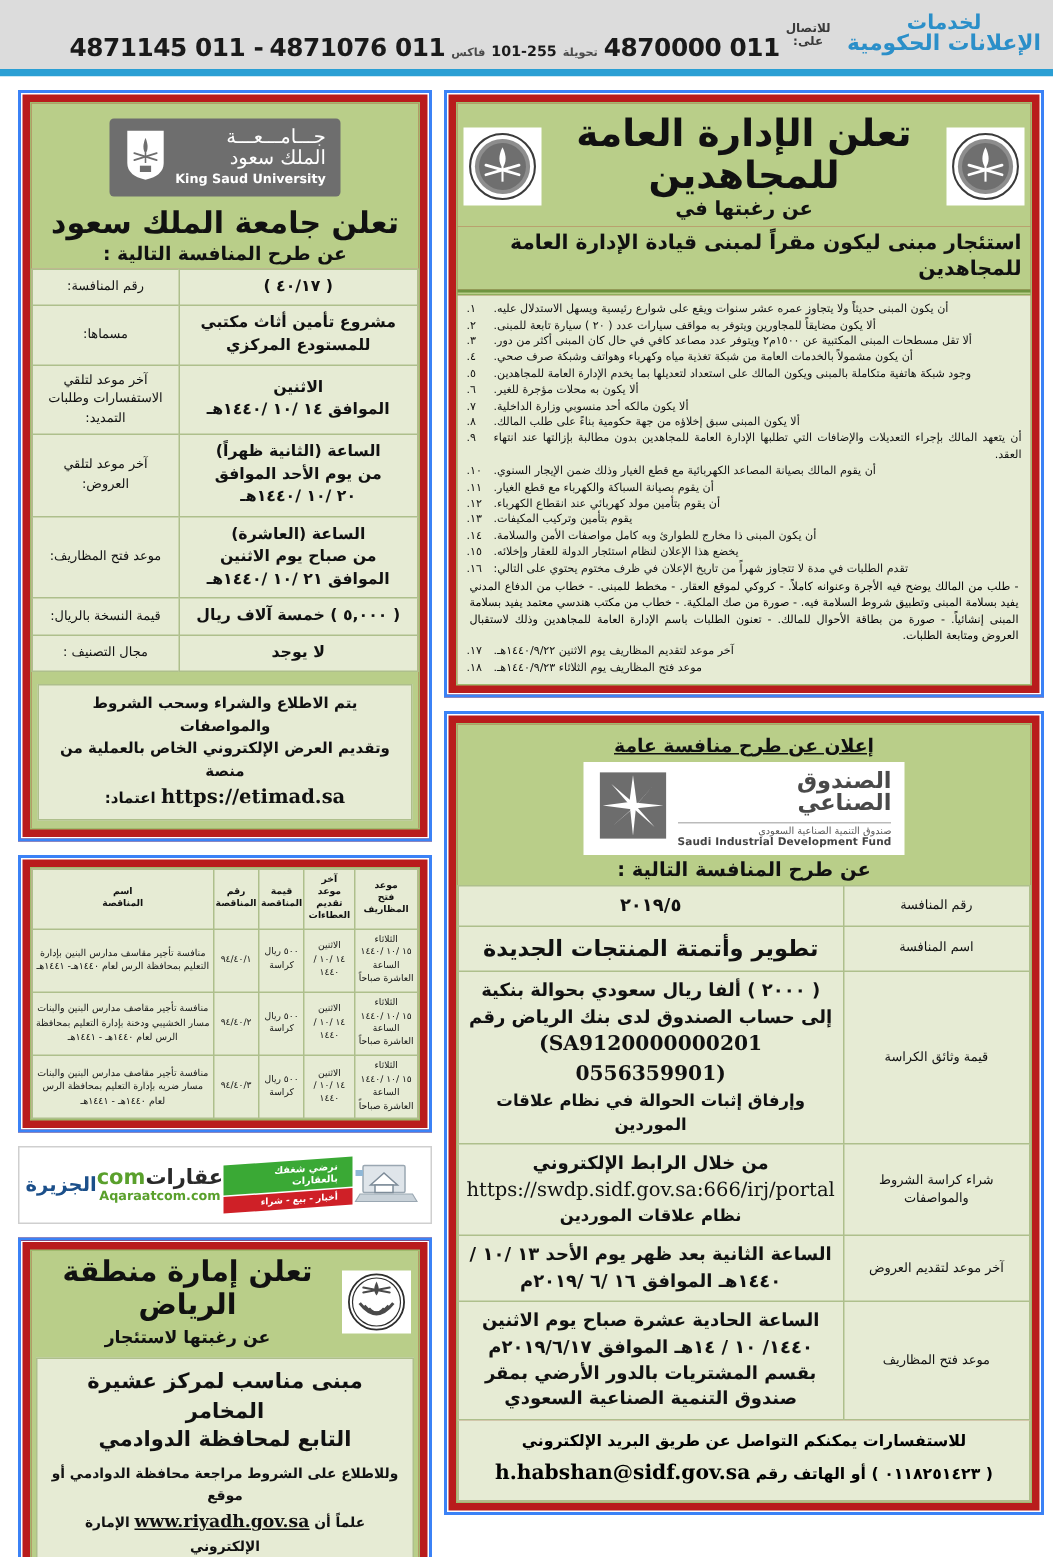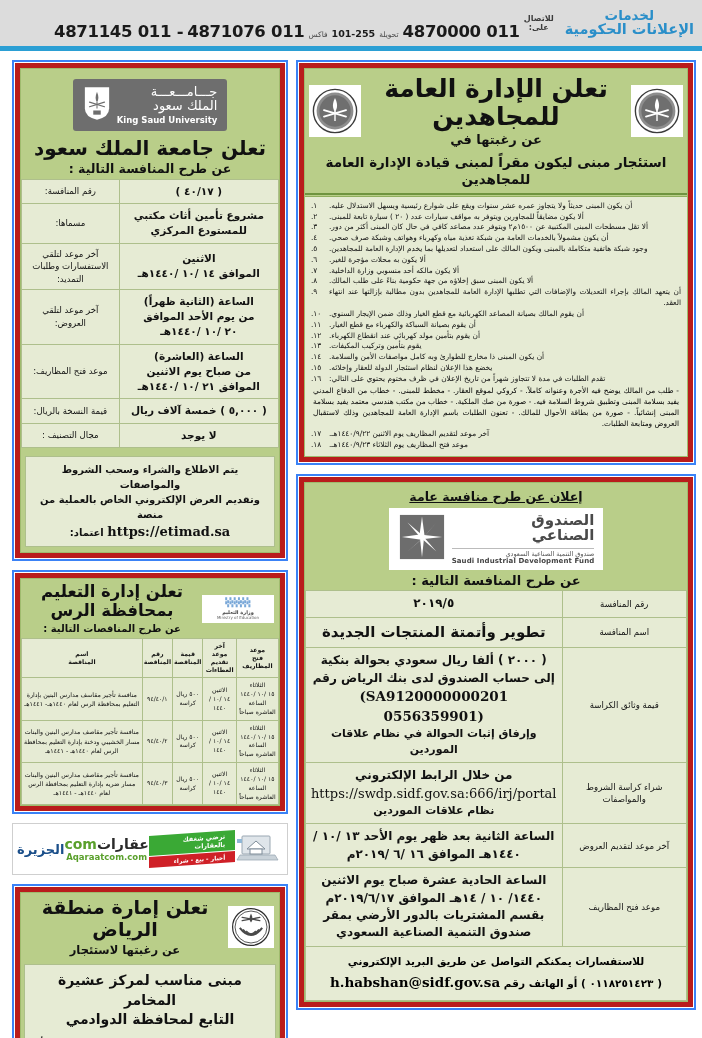--- a/index.html
+++ b/index.html
@@ -28,21 +28,21 @@
   .masthead-brand .l2{ display:block; font-size:14.5px;}
   .masthead-contact {
     color:#3b3b3b; font-size:8px; font-weight:bold; line-height:1.15;
     text-align:center; padding:0 5px 0 4px;
   }
   .masthead-phones {
     display:flex; align-items:baseline; gap:4px; flex:1; justify-content:flex-start;
     color:#1a1a1a;
   }
   .ph-big { font-size:16.5px; font-weight:bold; letter-spacing:-0.3px; font-family:"DejaVu Sans",sans-serif;}
-  .ph-lbl { font-size:7.5px; font-weight:normal; color:#4a4a4a;margin-top:25px; }
+  .ph-lbl { font-size:7.5px; font-weight:bold; color:#4a4a4a;margin-top:25px; }
   .ph-num-sm { font-size:9.5px; font-weight:bold; }
   .masthead-rule { height:5px; background:#2b9fd4; }
   .masthead-rule2 { height:3px; background:#ffffff; }
 
   
   .cols { display:flex; gap:8px; padding:6px 6px 0 6px; align-items:flex-start; }
   .col-left { width:400px; }
   .col-right { width:276px; }
 
   
@@ -66,21 +66,21 @@
   .hdr-sub { font-size:13px; font-weight:bold; color:#111; text-align:center; margin-top:1px;}
 
   .emblem {
     width:52px; height:52px; flex:0 0 52px; background:#fff;
     display:flex; align-items:center; justify-content:center;
   }
   .emblem svg { display:block; }
 
   
   .subbar {
-    background:#b9ce89; text-align:center; padding:3px 6px 5px 6px;
+    background:#b9ce89; padding:3px 6px 5px 6px;
     font-size:13.5px; font-weight:bold; color:#111; line-height:1.25;
   }
   .rule-dbl { border-top:2px solid #6f9440; border-bottom:1px solid #8fae5d; height:4px; background:#b9ce89;}
 
   
   .panel { background:#e6ebd4; padding:4px 6px 5px 6px; }
 
   ol.conds { list-style:none; counter-reset:c; }
   ol.conds > li {
     counter-increment:c;
@@ -536,31 +536,20 @@
                 <span class="url">https://etimad.sa</span>
                 <span>اعتماد:</span>
               </div>
             </div>
           </div>
         </div>
       </div>
 
       <div class="ad">
         <div class="ad-inner">
-          <div class="flex-hdr" style="background:#b9ce89;">
-            <div class="rass-logo">
-              <div class="dots">▚▚▚▚▚▚<br>▚▚▚▚▚▚</div>
-              <div class="t1">وزارة التعليم</div>
-              <div class="t2">Ministry of Education</div>
-            </div>
-            <div class="mid">
-              <div style="font-size:16.5px;font-weight:bold;color:#111;line-height:1.15;">تعلن إدارة التعليم بمحافظة الرس</div>
-              <div style="font-size:10px;font-weight:bold;color:#111;margin-top:2px;">عن طرح المناقصات التالية :</div>
-            </div>
-          </div>
 
           <table class="rass" id="rass-table">
             <thead>
                 <tr id="rass-head">
                   <th>موعد<br>فتح<br>المظاريف</th>
                   <th>آخر<br>موعد<br>تقديم<br>العطاءات</th>
                   <th>قيمة<br>المناقصة</th>
                   <th>رقم<br>المناقصة</th>
                   <th>اسم<br>المناقصة</th>
                 </tr>

